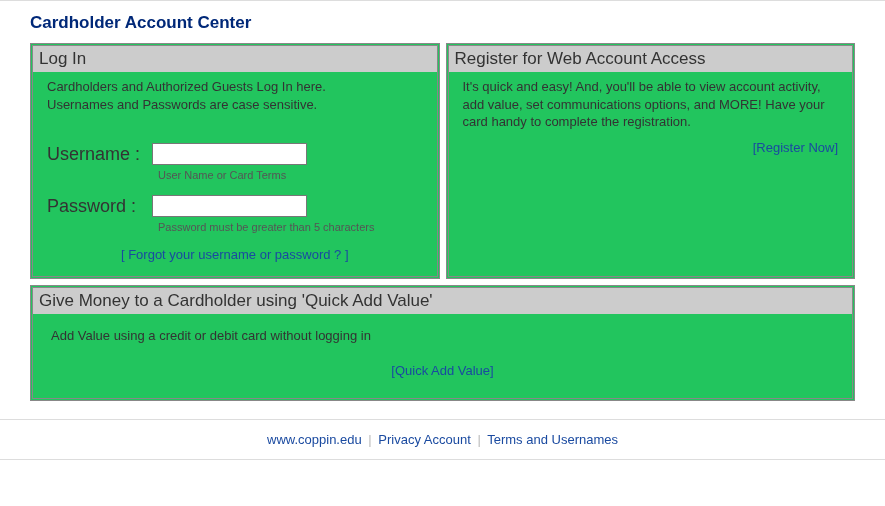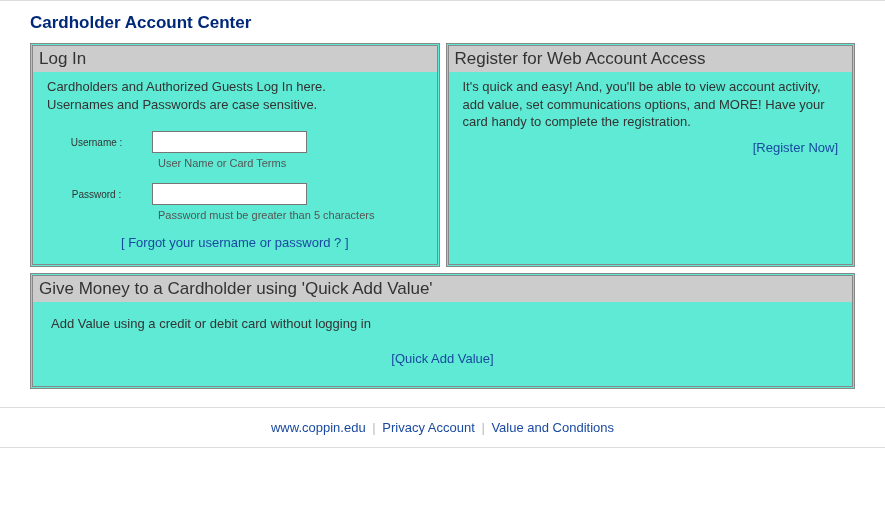--- a/index.html
+++ b/index.html
@@ -32,54 +32,54 @@
       display: flex;
       flex-direction: column;
       gap: 0;
     }
     .top-row {
       display: flex;
       gap: 6px;
     }
     .panel {
       border: 3px double #888;
-      background: #5eead4;
+      background: #22c55e;
     }
     .panel-header {
       background: #cccccc;
       color: #333;
       font-size: 17px;
       font-weight: normal;
       padding: 3px 6px;
     }
     .panel-body {
       padding: 6px 14px 14px 14px;
       font-size: 13px;
       color: #333;
     }
     .login-panel {
       flex: 1;
     }
     .register-panel {
       flex: 1;
     }
     .login-instruction {
-      margin-bottom: 18px;
+      margin-bottom: 30px;
       line-height: 1.35;
     }
     .form-row {
       display: flex;
       align-items: center;
       margin-bottom: 4px;
     }
     .form-label {
       width: 105px;
-      text-align: center;
+      text-align: left;
       padding-right: 6px;
-      font-size: 10px;
+      font-size: 18px;
     }
     .form-input {
       width: 155px;
       height: 22px;
       border: 1px solid #777;
       padding: 2px 4px;
       font-size: 13px;
     }
     .field-hint {
       margin-left: 111px;
@@ -198,15 +198,15 @@
       </div>
 
     </div>
   </div>
 
   <div class="footer">
     <a class="link">www.coppin.edu</a>
     <span class="footer-sep">|</span>
     <a class="link">Privacy Account</a>
     <span class="footer-sep">|</span>
-    <a class="link">Value and Conditions</a>
+    <a class="link">Terms and Usernames</a>
   </div>
 </div>
 
 </body></html>

